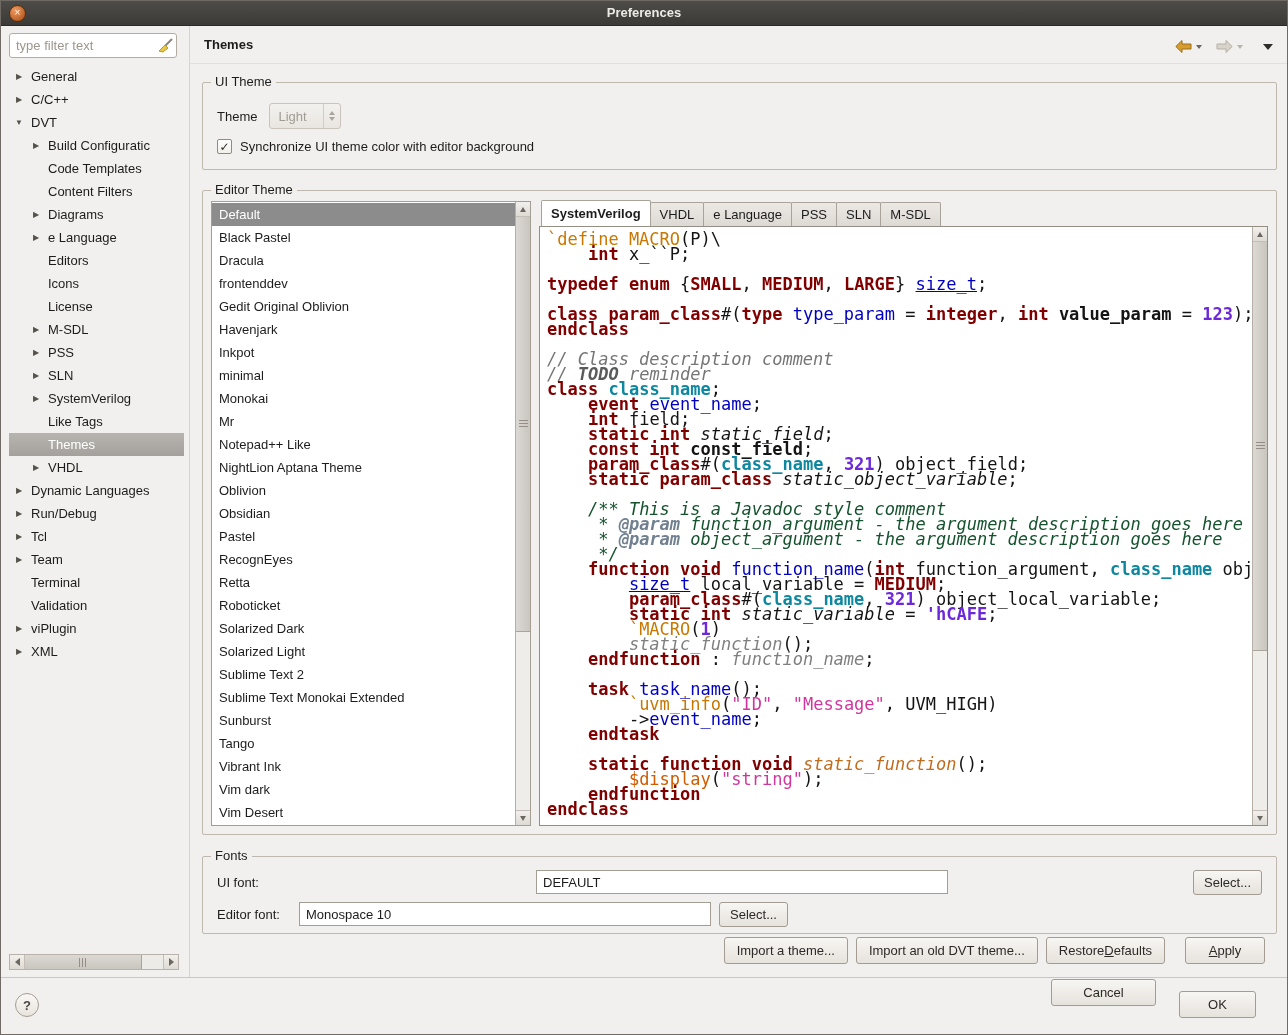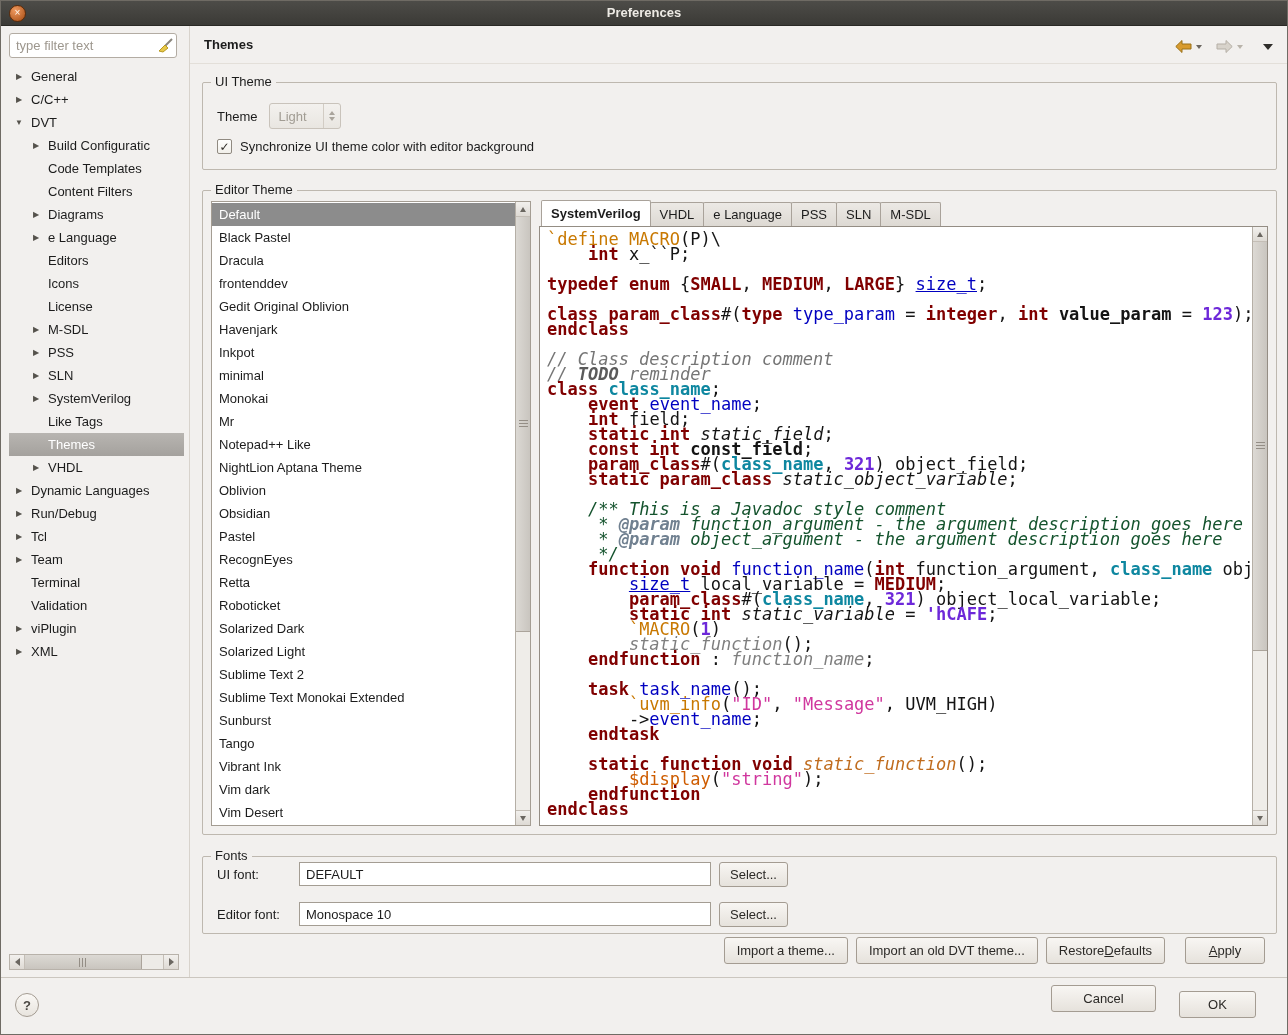--- a/index.html
+++ b/index.html
@@ -102,33 +102,33 @@
   .tk-doc{color:#14532d;font-style:italic;}
   .tk-dtag{color:#708090;font-style:italic;font-weight:bold;}
   .tk-itv{font-style:italic;}
   .tk-bld{font-weight:bold;}
   .tk-gry{color:#7F7F7F;font-style:italic;}
   .tk-sfn{color:#C06C1E;font-style:italic;}
   .tk-sys{color:#CE5C00;}
   .tk-pl{}
 
   .fontrow{position:absolute;left:14px;right:14px;height:26px;display:flex;align-items:center;}
-  .fr1{top:4px;}
+  .fr1{top:12px;justify-content:space-between;}
   .fr2{top:44px;}
   .flabel{width:82px;}
   .finput{width:412px;height:24px;border:1px solid #A49D93;padding:0 6px;font:inherit;background:#FFF;color:#1C1C1C;outline:none;}
 
   .btn{display:inline-flex;align-items:center;justify-content:center;height:27px;padding:0 12px;border:1px solid #A49C92;border-radius:3px;background:linear-gradient(#F8F6F3,#E6E2DC);color:#2C2A27;font:inherit;cursor:default;white-space:nowrap;}
   .fselect{margin-left:8px;height:25px;padding:8px 10px;}
   .actionrow{position:absolute;right:22px;top:911px;display:flex;gap:8px;}
   .btn-apply{margin-left:12px;min-width:80px;}
 
   .bottombar{position:absolute;left:0;right:0;bottom:0;height:57px;border-top:1px solid #CBC6BF;background:#F2F0EE;}
   .help{position:absolute;left:14px;top:15px;width:24px;height:24px;border-radius:50%;border:1px solid #A49C92;background:linear-gradient(#FAF8F5,#E8E4DE);display:flex;align-items:center;justify-content:center;font-weight:bold;color:#4A4742;cursor:default;}
-  .btn-cancel{position:absolute;right:131px;top:7px;min-width:105px;}
+  .btn-cancel{position:absolute;right:131px;top:1px;min-width:105px;}
   .btn-ok{position:absolute;right:31px;top:13px;min-width:77px;}
 </style>
 </head>
 <body>
 
 <div class="window">
 
   <div class="titlebar">
     <span class="closebtn">×</span>
     <span class="title">Preferences</span>

